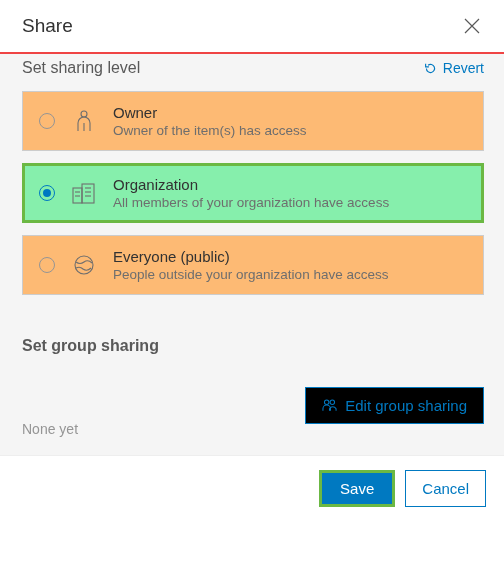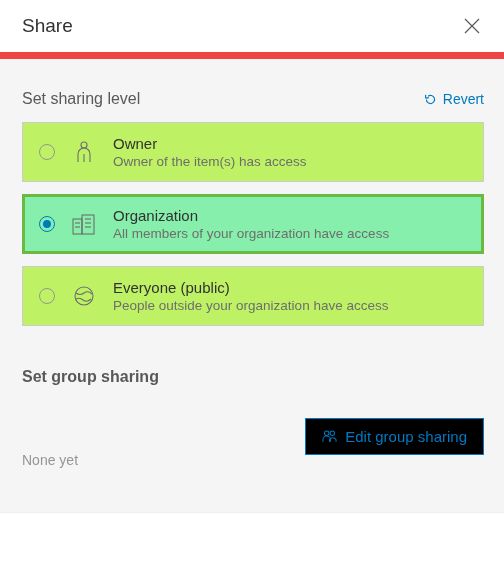--- a/index.html
+++ b/index.html
@@ -33,22 +33,22 @@
     height: 28px;
     display: flex;
     align-items: center;
     justify-content: center;
     cursor: pointer;
     color: #595959;
   }
   .body {
     flex: 1;
     background: #f5f5f5;
-    padding: 31px 20px 18px 22px;
-    border-top: 7px solid #ef4444;
+    padding: 5px 20px 18px 22px;
+    border-top: 2px solid #ef4444;
     border-bottom: 1px solid #eeeeee;
   }
   .section-row {
     display: flex;
     justify-content: space-between;
     align-items: center;
     margin-bottom: 14px;
   }
   .section-title {
     font-size: 16px;
@@ -63,21 +63,21 @@
     font-size: 14px;
     cursor: pointer;
   }
   .options {
     display: flex;
     flex-direction: column;
     gap: 12px;
     margin-bottom: 42px;
   }
   .option {
-    background: #bef264;
+    background: #fdba74;
     border: 1px solid #cccccc;
     padding: 12px 14px;
     display: flex;
     align-items: center;
     cursor: pointer;
   }
   .option.selected {
     background: #86efac;
     border: 3px solid #6bb843;
     padding: 10px 12px;
@@ -268,14 +268,18 @@
             <circle cx="11" cy="4" r="2.4"></circle>
           <path d="M1 13 v-2 a4 4 0 0 1 8 0 v2"></path>
             <path d="M8 13 v-2 a4 4 0 0 1 7 0 v2"></path>
         </svg>
         <span>Edit group sharing</span>
       </div>
     </div>
 
   </div>
 
+  <div class="footer">
+    <button class="save-btn">Save</button>
+    <button class="cancel-btn">Cancel</button>
+  </div>
 
 </div>
 
 </body></html>

